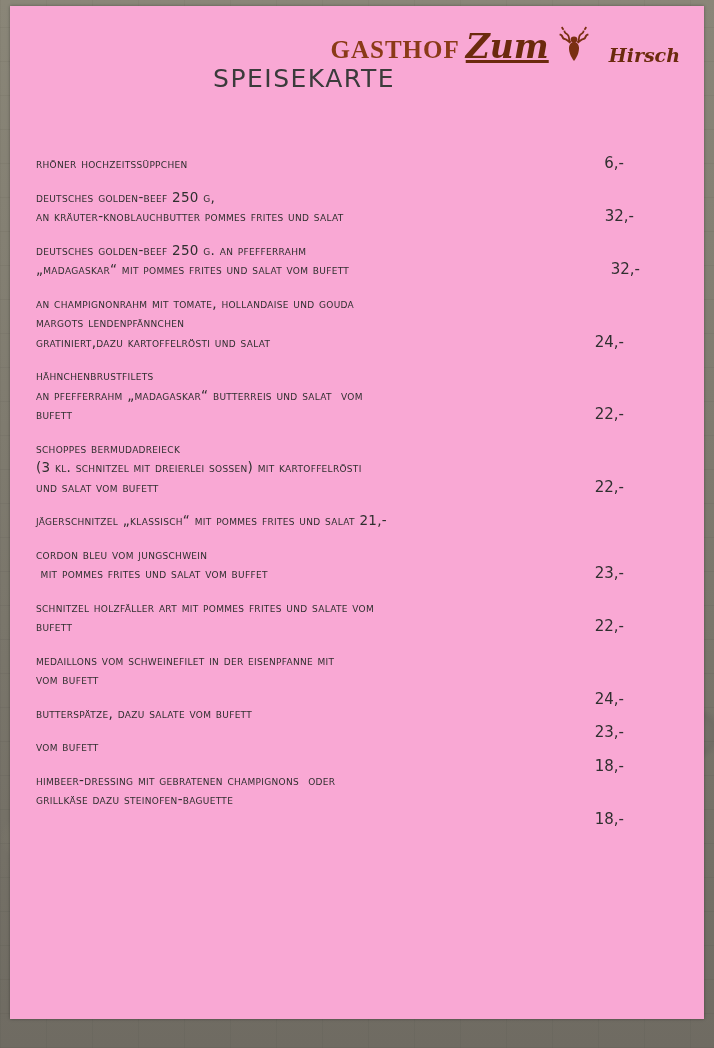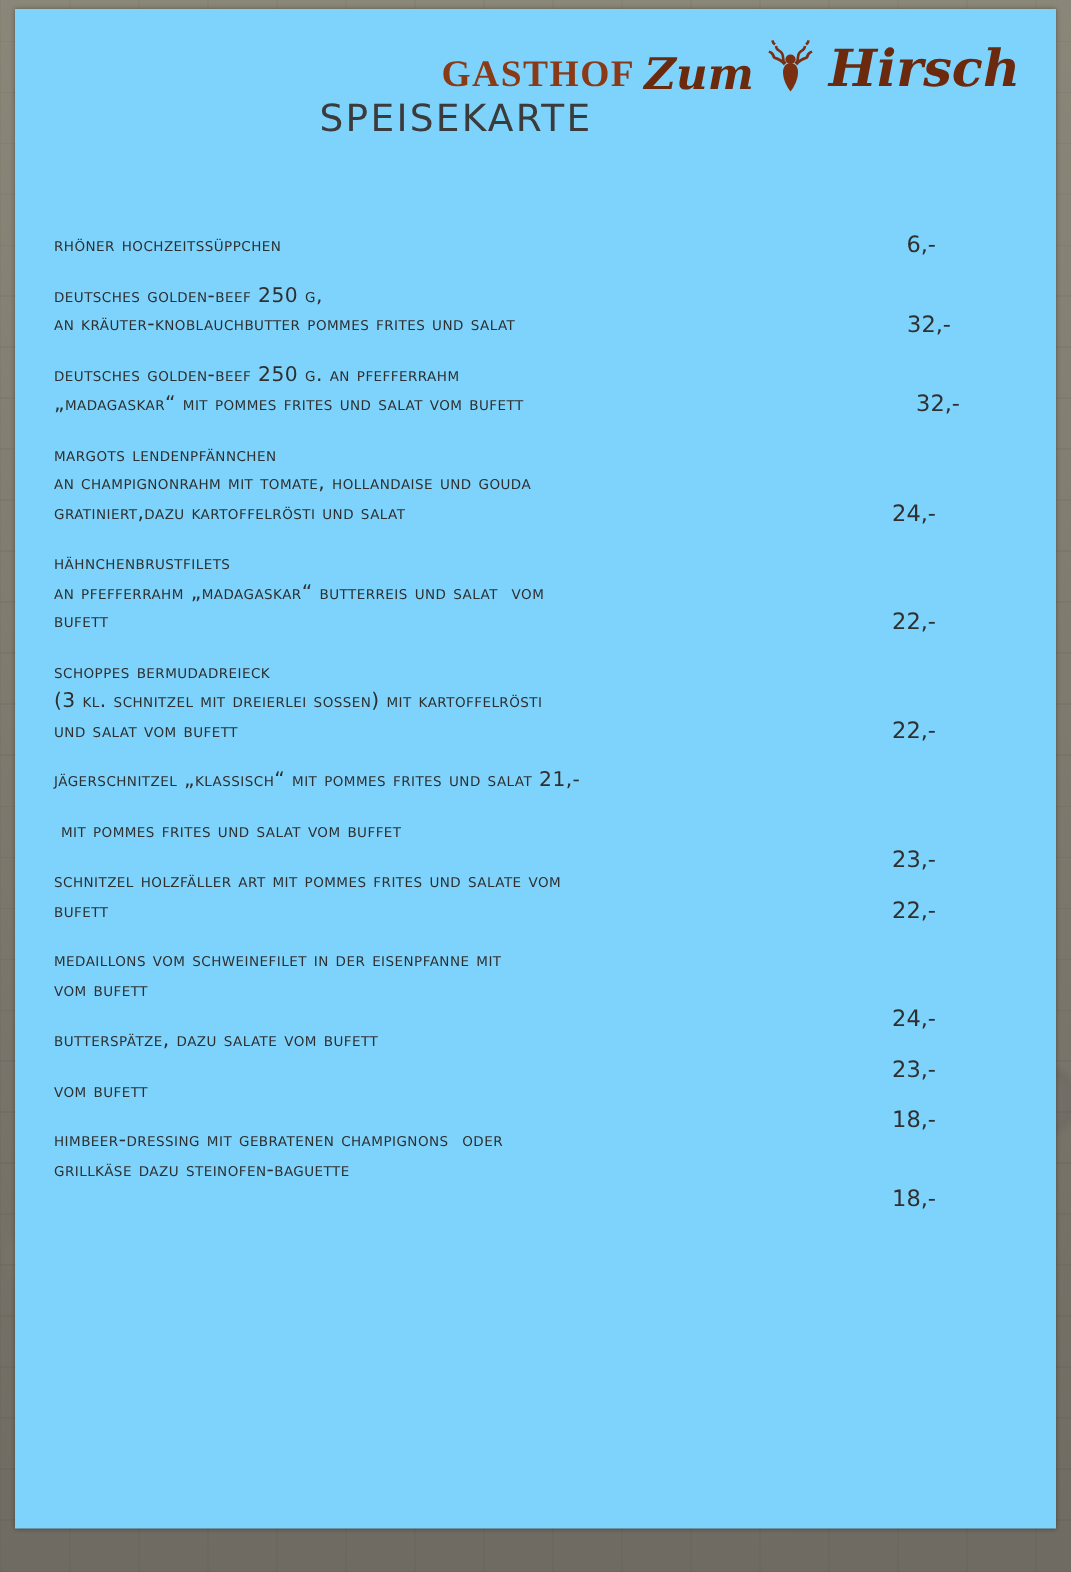--- a/index.html
+++ b/index.html
@@ -46,21 +46,21 @@
     opacity: 0.55;
   }
 
   
   .sheet {
     position: absolute;
     left: 10px;
     top: 6px;
     width: 694px;
     height: 1013px;
-    background: #7dd3fc;
+    background: #f9a8d4;
     box-shadow: 0 0 3px rgba(0,0,0,0.35);
   }
 
   
   .logo {
     position: absolute;
     right: 24px;
     top: 16px;
     height: 46px;
     display: flex;
@@ -71,34 +71,35 @@
     font-family: "Liberation Serif", serif;
     font-size: 25px;
     letter-spacing: 1px;
     font-weight: 700;
     color: #8a3a17;
     margin-right: 6px;
     padding-bottom: 4px;
   }
   .logo-zum {
     font-family: "DejaVu Serif", serif;
-    font-size: 29px;
+    font-size: 33px;
     font-style: italic;
     font-weight: 700;
     color: #6b2a0d;
     padding-bottom: 2px;
+    text-decoration: underline;
   }
   .logo-hirsch {
     font-family: "DejaVu Serif", serif;
-    font-size: 34px;
+    font-size: 19px;
     font-style: italic;
     font-weight: 700;
     color: #6b2a0d;
     padding-bottom: 2px;
-    margin-left: 2px;
+    margin-left: 12px;
   }
   .stag {
     width: 42px;
     height: 46px;
     margin: 0 2px 0 4px;
   }
 
   
   .title {
     position: absolute;
@@ -187,22 +188,22 @@
       </div>
       <div class="item">
         <div class="lines">
           <div class="line">DEUTSCHES GOLDEN-BEEF 250 G. AN PFEFFERRAHM</div>
           <div class="line">„MADAGASKAR“ MIT POMMES FRITES UND SALAT VOM BUFETT</div>
         </div>
         <div class="price" style="right: 46px; top: 19.5px;">32,-</div>
       </div>
       <div class="item">
         <div class="lines">
+          <div class="line">AN CHAMPIGNONRAHM MIT TOMATE, HOLLANDAISE UND GOUDA</div>
           <div class="line">MARGOTS LENDENPFÄNNCHEN</div>
-          <div class="line">AN CHAMPIGNONRAHM MIT TOMATE, HOLLANDAISE UND GOUDA</div>
           <div class="line">GRATINIERT,DAZU KARTOFFELRÖSTI UND SALAT</div>
         </div>
         <div class="price" style="right: 62px; top: 39px;">24,-</div>
       </div>
       <div class="item">
         <div class="lines">
           <div class="line">HÄHNCHENBRUSTFILETS</div>
           <div class="line">AN PFEFFERRAHM „MADAGASKAR“ BUTTERREIS UND SALAT  VOM</div>
           <div class="line">BUFETT</div>
         </div>
@@ -216,20 +217,21 @@
         </div>
         <div class="price" style="right: 62px; top: 39px;">22,-</div>
       </div>
       <div class="item">
         <div class="lines">
           <div class="line">JÄGERSCHNITZEL „KLASSISCH“ MIT POMMES FRITES UND SALAT 21,-</div>
         </div>
       </div>
       <div class="item">
         <div class="lines">
+          <div class="line">CORDON BLEU VOM JUNGSCHWEIN</div>
           <div class="line"> MIT POMMES FRITES UND SALAT VOM BUFFET</div>
         </div>
         <div class="price" style="right: 62px; top: 19.5px;">23,-</div>
       </div>
       <div class="item">
         <div class="lines">
           <div class="line">SCHNITZEL HOLZFÄLLER ART MIT POMMES FRITES UND SALATE VOM</div>
           <div class="line">BUFETT</div>
         </div>
         <div class="price" style="right: 62px; top: 19.5px;">22,-</div>

